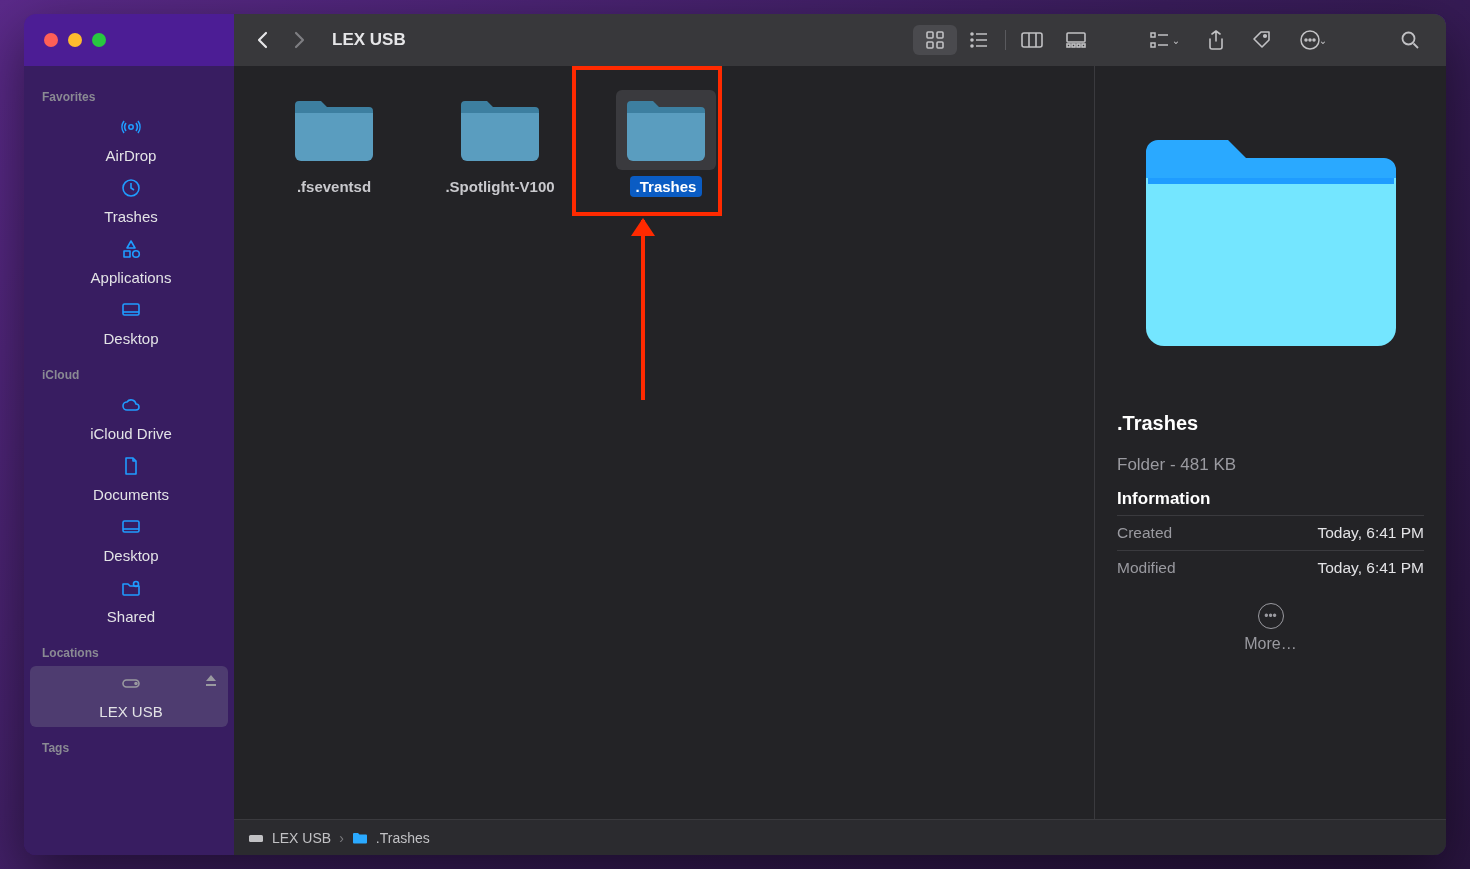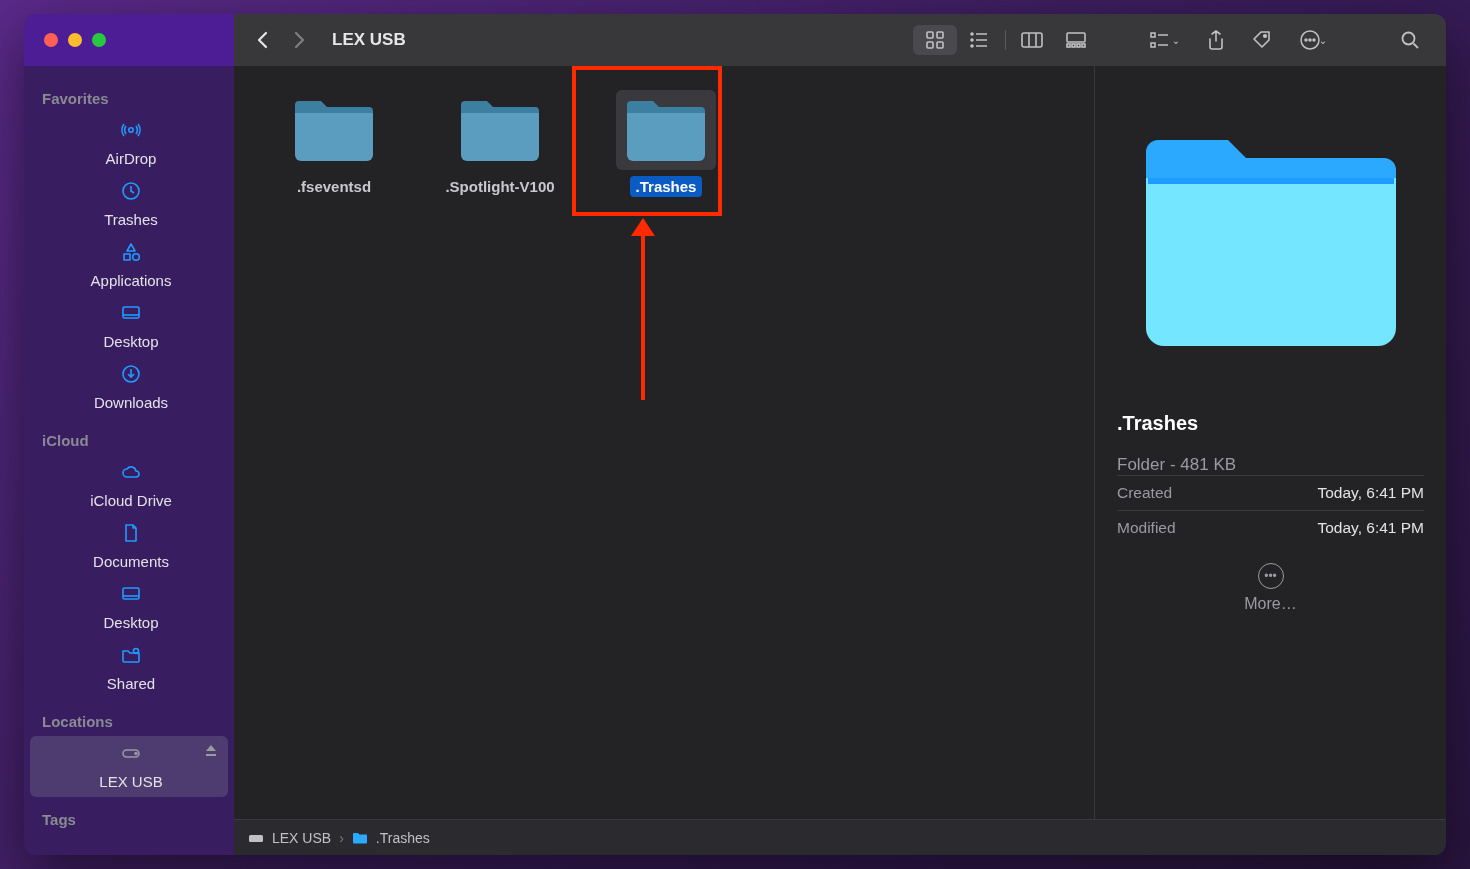--- a/index.html
+++ b/index.html
@@ -86,21 +86,21 @@
     min-height: 0;
   }
   .sidebar {
     width: 210px;
     background: rgba(40, 30, 55, 0.55);
     padding: 10px 0 10px 0;
     overflow-y: auto;
   }
   .sb-head {
     color: #8a8a93;
-    font-size: 15px;
+    font-size: 12px;
     font-weight: 600;
     padding: 14px 18px 6px 18px;
   }
   .sb-item {
     display: flex;
     align-items: center;
     gap: 10px;
     padding: 7px 14px 7px 18px;
     color: #e3e3e6;
     font-size: 15px;
@@ -360,29 +360,20 @@
       </div>
       <div class="sb-item">
         <span class="sb-icon">
             <svg width="20" height="20" viewBox="0 0 20 20" fill="none" stroke="currentColor" stroke-width="1.6">
               <rect x="2" y="4" width="16" height="11" rx="1.5"></rect>
               <line x1="2" y1="12" x2="18" y2="12"></line>
             </svg>
           </span>
         <span>Desktop</span>
       </div>
-      <div class="sb-item">
-        <span class="sb-icon">
-            <svg width="20" height="20" viewBox="0 0 20 20" fill="none" stroke="currentColor" stroke-width="1.6">
-              <circle cx="10" cy="10" r="8"></circle>
-              <path d="M10 5 v7 M7 10 l3 3 l3-3"></path>
-            </svg>
-          </span>
-        <span>Downloads</span>
-      </div>
 
       <div class="sb-head">iCloud</div>
       <div class="sb-item">
         <span class="sb-icon">
             <svg width="20" height="20" viewBox="0 0 20 20" fill="none" stroke="currentColor" stroke-width="1.6">
               <path d="M6 15 a4 4 0 0 1 0-8 a5 5 0 0 1 9 2 a3 3 0 0 1 0 6 z"></path>
             </svg>
           </span>
         <span>iCloud Drive</span>
       </div>
@@ -474,20 +465,21 @@
         <div class="info-panel">
           <div class="preview-wrap">
             <svg class="preview-folder" viewBox="0 0 270 230">
               <path fill="#2aa9ff" d="M10 28 a12 12 0 0 1 12-12 h70 l18 18 h138 a12 12 0 0 1 12 12 v10 h-250 z"></path>
               <path fill="#74e6ff" d="M10 54 h250 v150 a18 18 0 0 1-18 18 h-214 a18 18 0 0 1-18-18 z"></path>
               <rect x="12" y="54" width="246" height="6" fill="#1f9cff"></rect>
             </svg>
           </div>
           <div class="info-title">.Trashes</div>
           <div class="info-sub">Folder - 481 KB</div>
+          <div class="info-section">Information</div>
           <div class="info-row">
             <span class="k">Created</span>
             <span class="v">Today, 6:41 PM</span>
           </div>
           <div class="info-row">
             <span class="k">Modified</span>
             <span class="v">Today, 6:41 PM</span>
           </div>
           <div class="more-wrap">
             <div class="more-circle">•••</div>

